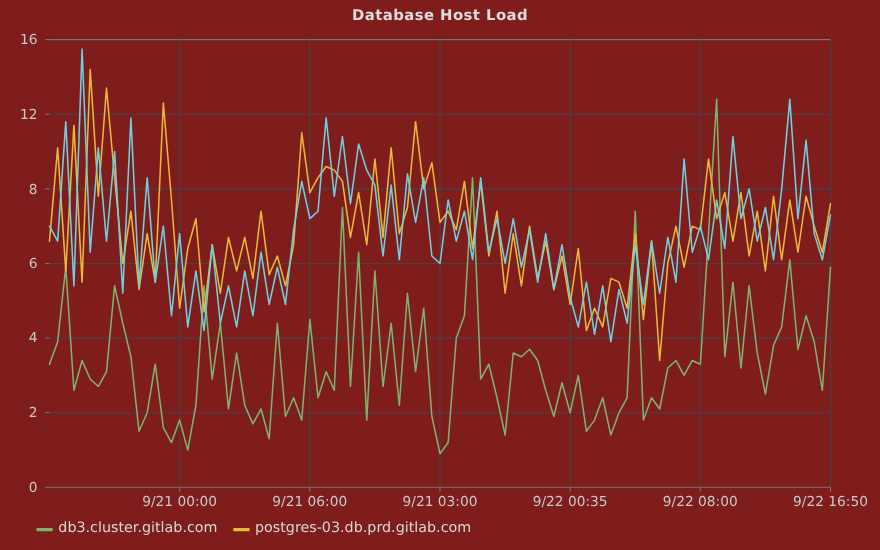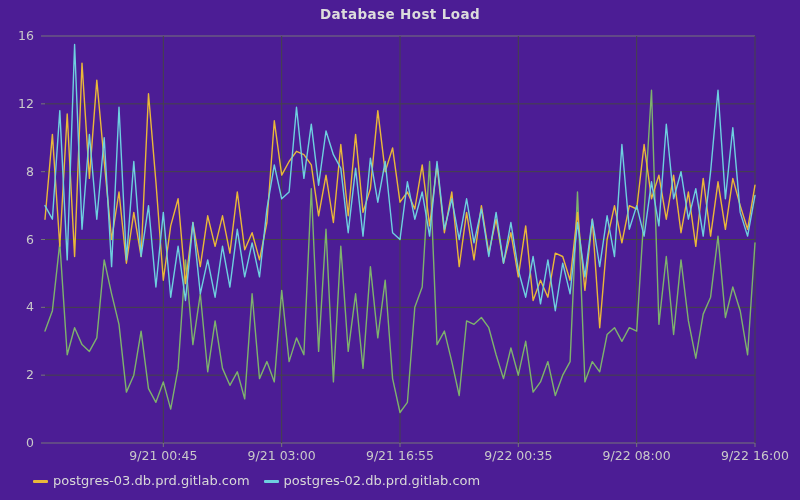--- a/index.html
+++ b/index.html
@@ -1,17 +1,17 @@
 <!DOCTYPE html>
 <html><head>
 <meta charset="utf-8">
 <style>
   html,body{margin:0;padding:0;background:#111;}
   .stage{
-    position:relative;width:800px;height:500px;background:#4c1d95;
+    position:relative;width:800px;height:500px;background:#7f1d1d;
     font-family:"DejaVu Sans","Liberation Sans",sans-serif;overflow:hidden;
   }
   .chart-title{
     position:absolute;top:6px;left:0;width:800px;text-align:center;
     font-size:13.5px;font-weight:bold;color:#dcdcdc;letter-spacing:0.4px;
   }
   svg.plot{position:absolute;left:0;top:0;}
   .ytick{
     position:absolute;left:0;width:34px;text-align:right;
     font-size:12.5px;color:#c9c9c9;line-height:16px;
@@ -68,31 +68,31 @@
   <div id="yticks">
       <div class="ytick" style="top: 435px;">0</div>
       <div class="ytick" style="top: 367.167px;">2</div>
       <div class="ytick" style="top: 299.333px;">4</div>
       <div class="ytick" style="top: 231.5px;">6</div>
       <div class="ytick" style="top: 163.667px;">8</div>
       <div class="ytick" style="top: 95.8333px;">12</div>
       <div class="ytick" style="top: 28px;">16</div>
     </div>
   <div id="xticks">
-      <div class="xtick" style="left: 118.333px;">9/21 00:45</div>
-      <div class="xtick" style="left: 236.667px;">9/21 03:00</div>
-      <div class="xtick" style="left: 355px;">9/21 16:55</div>
+      <div class="xtick" style="left: 118.333px;">9/21 00:00</div>
+      <div class="xtick" style="left: 236.667px;">9/21 06:00</div>
+      <div class="xtick" style="left: 355px;">9/21 03:00</div>
       <div class="xtick" style="left: 473.333px;">9/22 00:35</div>
       <div class="xtick" style="left: 591.667px;">9/22 08:00</div>
-      <div class="xtick" style="left: 710px;">9/22 16:00</div>
+      <div class="xtick" style="left: 710px;">9/22 16:50</div>
     </div>
 
   <div class="legend">
     <div class="legend-item">
+      <span class="swatch" style="background: rgb(126, 178, 109);"></span>
+      <span class="legend-label">db3.cluster.gitlab.com</span>
+    </div>
+    <div class="legend-item">
       <span class="swatch" style="background: rgb(234, 184, 57);"></span>
       <span class="legend-label">postgres-03.db.prd.gitlab.com</span>
-    </div>
-    <div class="legend-item">
-      <span class="swatch" style="background: rgb(110, 208, 224);"></span>
-      <span class="legend-label">postgres-02.db.prd.gitlab.com</span>
     </div>
   </div>
 </div>
 
 </body></html>

